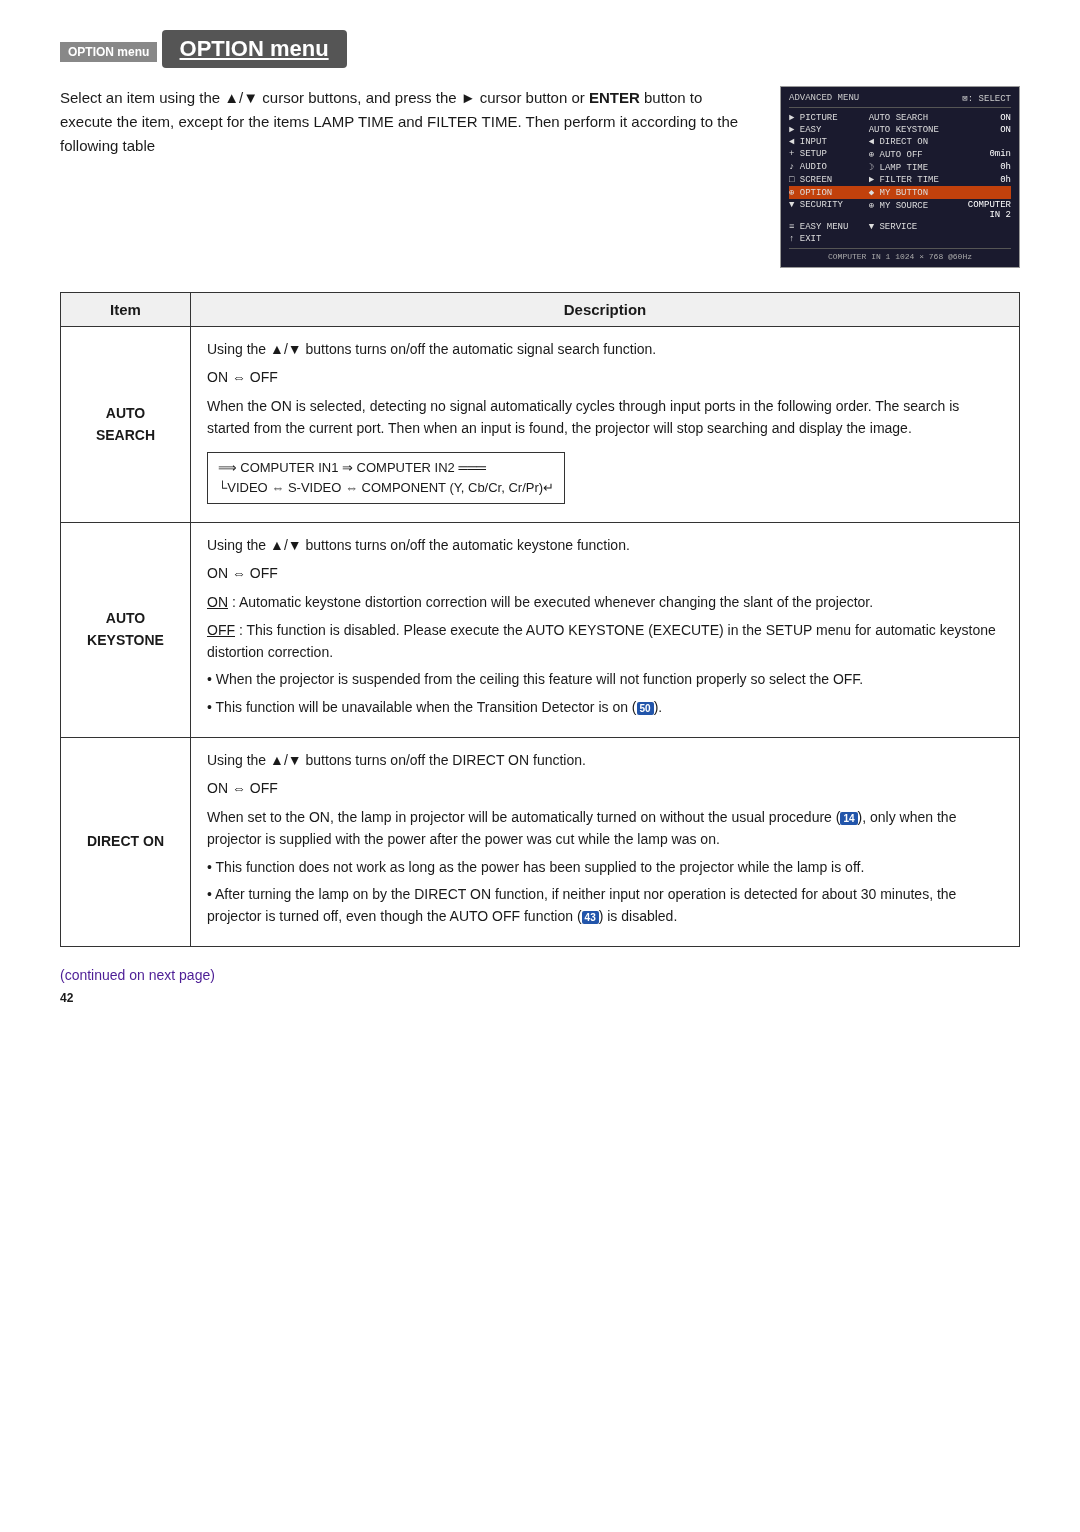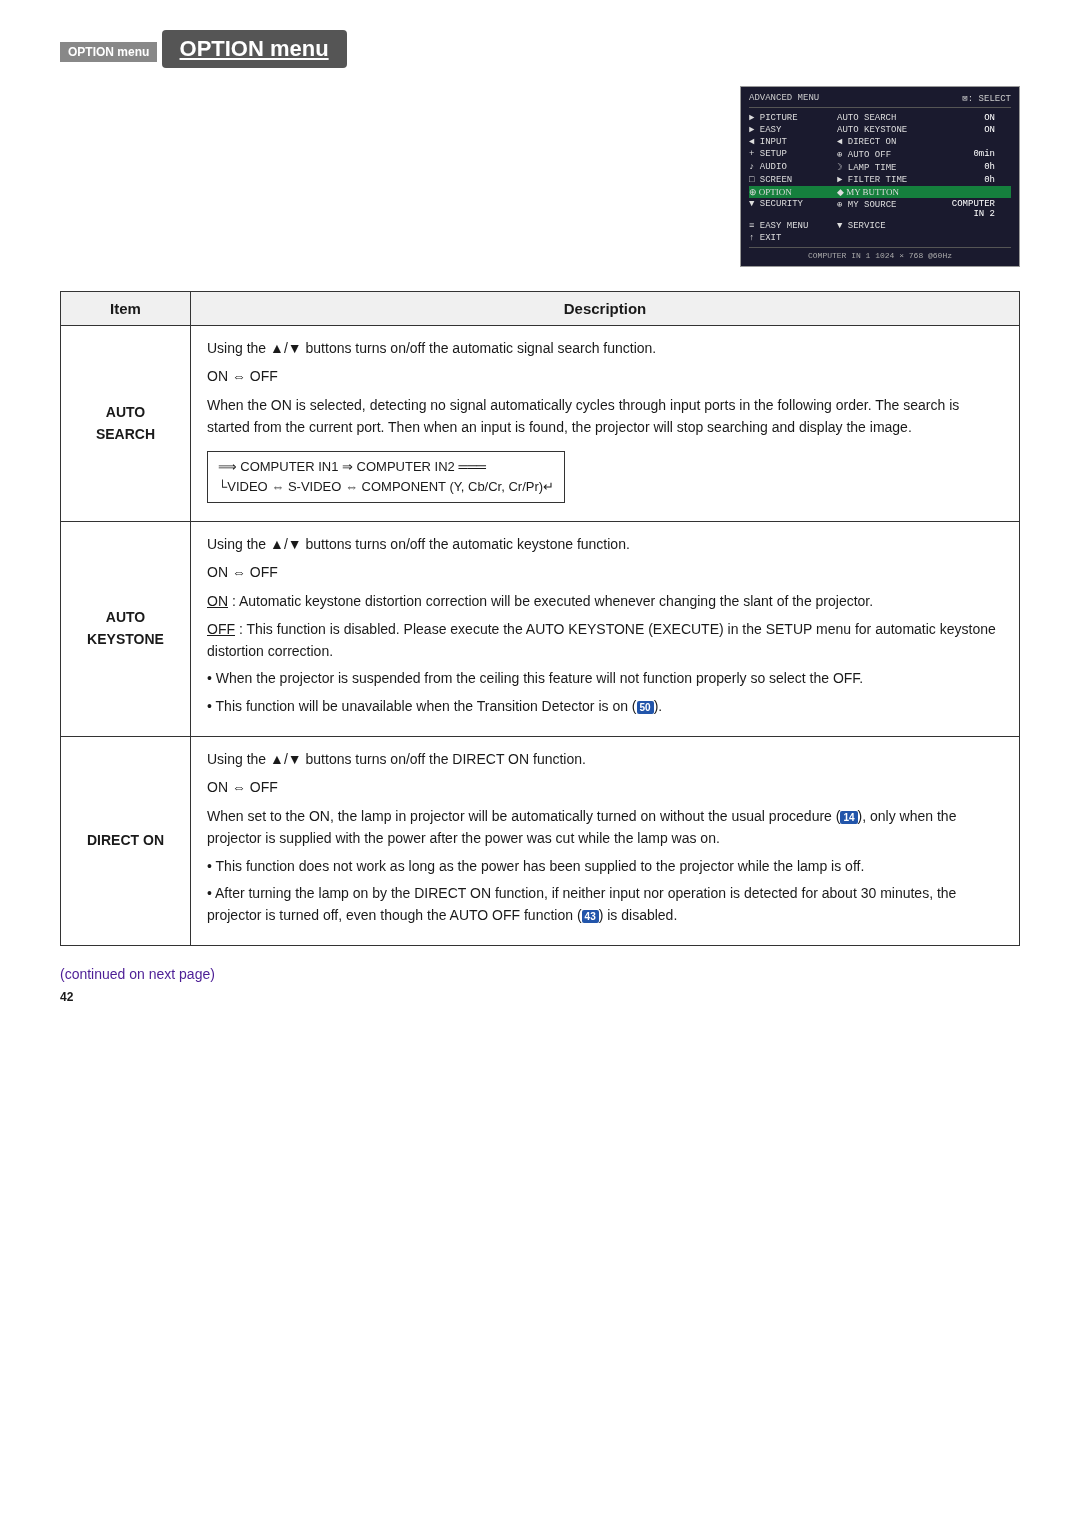--- a/index.html
+++ b/index.html
@@ -54,21 +54,21 @@
     .intro-text p {
       margin-bottom: 6px;
     }
 
     .intro-text strong {
       font-weight: bold;
     }
 
     
     .menu-screenshot {
-      width: 280px;
+      width: 240px;
       flex-shrink: 0;
       border: 1px solid #999;
       background: #1a1a2e;
       color: #ffffff;
       font-size: 10px;
       font-family: 'Courier New', monospace;
       padding: 6px 8px;
     }
 
     .menu-screenshot .menu-title-bar {
@@ -82,22 +82,21 @@
     }
 
     .menu-screenshot .menu-row {
       display: flex;
       gap: 8px;
       padding: 1px 0;
       font-size: 9px;
     }
 
     .menu-screenshot .menu-row.highlighted {
-      background: #15803d;
-      font-family: Liberation Serif, serif;
+      background: #c2410c;
     }
 
     .menu-screenshot .menu-col1 {
       width: 80px;
       color: #dddddd;
     }
 
     .menu-screenshot .menu-col2 {
       width: 100px;
       color: #dddddd;
@@ -221,20 +220,23 @@
 
 
 <div class="top-header-bar">OPTION menu</div>
 
 
 <div class="title-box">OPTION menu</div>
 
 
 <div class="intro-section">
   <div class="intro-text">
+    <p>
+      <span>Select an item using the ▲/▼ cursor buttons, and press the ► cursor button or </span><strong>ENTER</strong><span> button to execute the item, except for the items LAMP TIME and FILTER TIME. Then perform it according to the following table</span>
+    </p>
   </div>
 
   <div class="menu-screenshot">
     <div class="menu-title-bar">
       <span>ADVANCED MENU</span>
       <span>⊠: SELECT</span>
     </div>
     <div class="menu-row">
       <span class="menu-col1">► PICTURE</span>
       <span class="menu-col2">AUTO SEARCH</span>

